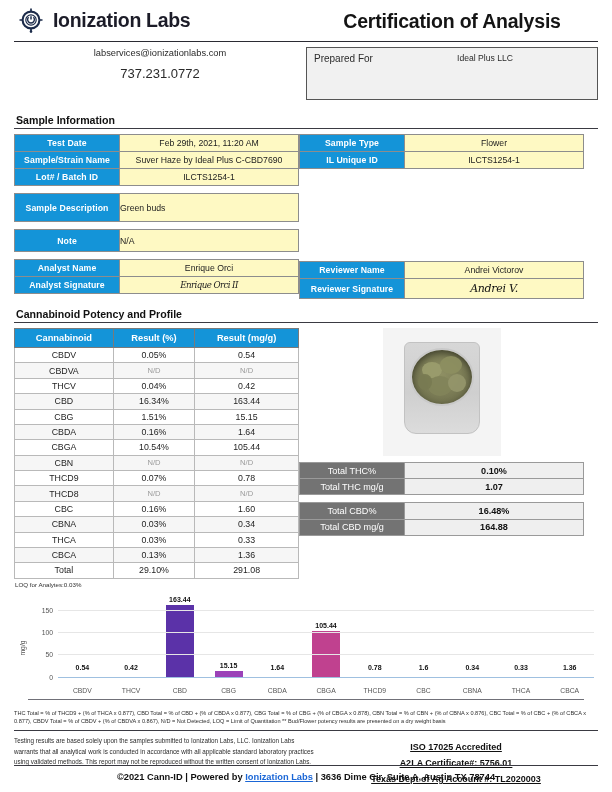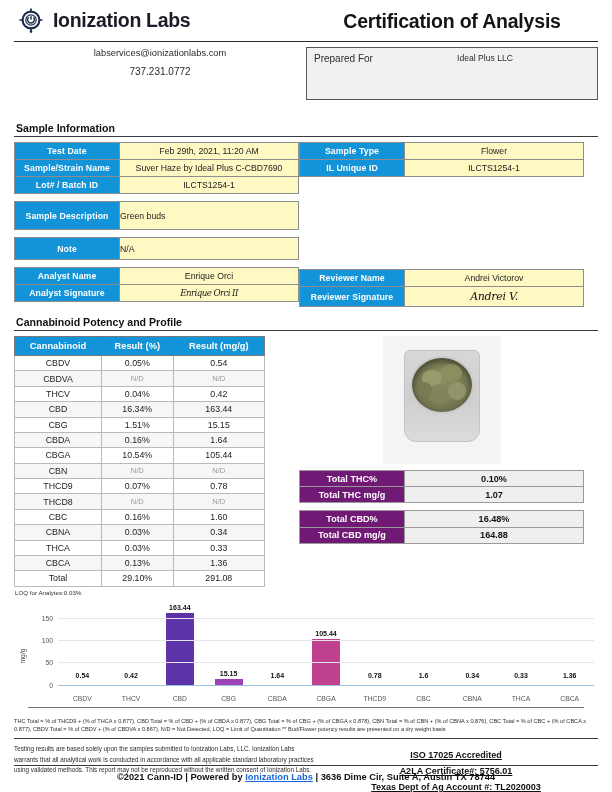--- a/index.html
+++ b/index.html
@@ -18,21 +18,21 @@
   .header { display:flex; width:584px; }
   .hdr-left { width:292px; }
   .hdr-right { width:292px; }
   .brandrow { display:flex; align-items:center; gap:9px; height:40px; padding-left:4px; }
   .logo { width:26px; height:26px; flex:none; }
   .brand-name { font-size:19.5px; font-weight:bold; letter-spacing:-0.3px; color:#1c1c28; }
   .coa-title { font-size:19.5px; font-weight:bold; text-align:center; height:40px;
                line-height:42px; color:#141414; letter-spacing:-0.2px; }
   .rule { border-bottom:1.6px solid #2b2b33; margin-top:1px; }
   .contact { text-align:center; font-size:9.3px; color:#2a2a2a; padding-top:5px; line-height:1.45; }
-  .contact div:nth-child(2){ padding-top:5px; font-size:10px; }
+  .contact div:nth-child(2){ padding-top:5px; font-size:13px; }
 
   .prepared-box {
     margin-top:5px; border:1px solid #555; background:#f1f1f1;
     height:53px; padding:4px 6px; position:relative;
   }
   .prep-label { font-size:10px; color:#2b2b2b; position:absolute; left:7px; top:5px; }
   .prep-value { font-size:8.6px; color:#2b2b2b; position:absolute; left:150px; top:5px; }
 
   
   .sec-title { font-size:10.6px; font-weight:bold; color:#111; margin:0 0 2px 2px; }
@@ -49,21 +49,21 @@
   }
   td.val { background:#fef9c3; text-align:center; color:#222; }
   td.val.left { text-align:left; padding-left:0; }
   .gap { height:7px; }
 
   .sig { font-family:"DejaVu Serif", serif; font-style:italic; font-size:8px;
          color:#3a3a3a; letter-spacing:-0.6px; text-align:center; }
   .sig.big { font-size:11px; color:#111; letter-spacing:-0.3px; }
 
   
-  table.pot { border-collapse:collapse; width:251px; border:1.4px solid #111; }
+  table.pot { border-collapse:collapse; width:285px; border:1.4px solid #111; }
   table.pot th {
     background:#1494d8; color:#fff; font-size:9.3px; font-weight:bold;
     padding:4px 2px; border:0.7px solid #7a7a7a; text-align:center;
   }
   table.pot td {
     font-size:8.8px; padding:2.2px 2px; text-align:center;
     border:0.6px solid #b9b9b9; background:#fff; color:#1d1d1d;
   }
   table.pot tr:nth-child(even) td { background:#f6f6f6; }
   table.pot td.nd { color:#9a9a9a; font-size:7.6px; }
@@ -87,21 +87,21 @@
     width:64px; height:58px; border-radius:50%;
     background:radial-gradient(ellipse at 50% 45%, #8e8f63 0%, #7d7e57 45%, #6e6f4c 75%, #5f6042 100%);
     border:2px solid #c9c9c9;
     box-shadow:inset 0 3px 7px rgba(0,0,0,.45);
   }
   .bud { position:absolute; border-radius:50%; background:#878a5c; opacity:.95; }
 
   
   table.tot { border-collapse:collapse; width:285px; border:1.5px solid #111; }
   table.tot td { font-size:9.1px; padding:2.6px 3px; border:0.6px solid #9a9a9a; }
-  table.tot td.tl { background:#701a75; color:#fff; font-weight:bold; text-align:center; width:105px; }
+  table.tot td.tl { background:#737373; color:#fff; font-weight:normal; text-align:center; width:105px; }
   table.tot td.tv { background:#efefef; text-align:center; font-weight:bold; color:#111; }
 
   
   .chart { width:584px; height:112px; position:relative; margin-top:4px; }
   .plot { position:absolute; left:44px; top:8px; right:4px; bottom:26px; }
   .gl { position:absolute; left:0; right:0; height:1px; background:#e6e6e6; }
   .gl.axis { background:#9fc0e0; height:1px; }
   .ytick { position:absolute; right:calc(100% + 5px); font-size:6.8px; color:#555;
            transform:translateY(-50%); white-space:nowrap; }
   .ylabel { position:absolute; left:8px; top:50%; transform:translate(-50%,-50%) rotate(-90deg);
@@ -162,21 +162,21 @@
     <div class="hdr-right">
       <div class="coa-title">Certification of Analysis</div>
       <div class="rule"></div>
       <div class="prepared-box">
         <span class="prep-label">Prepared For</span>
         <span class="prep-value">Ideal Plus LLC</span>
       </div>
     </div>
   </div>
 
-  <div style="margin-top:22px;">
+  <div style="margin-top:14px;">
     <div class="sec-title">Sample Information</div>
     <div class="sec-rule"></div>
 
     <div class="cols">
 
       <div class="col">
         <table class="info">
           <tbody>
               <tr>
             <td class="lab">Test Date</td>

